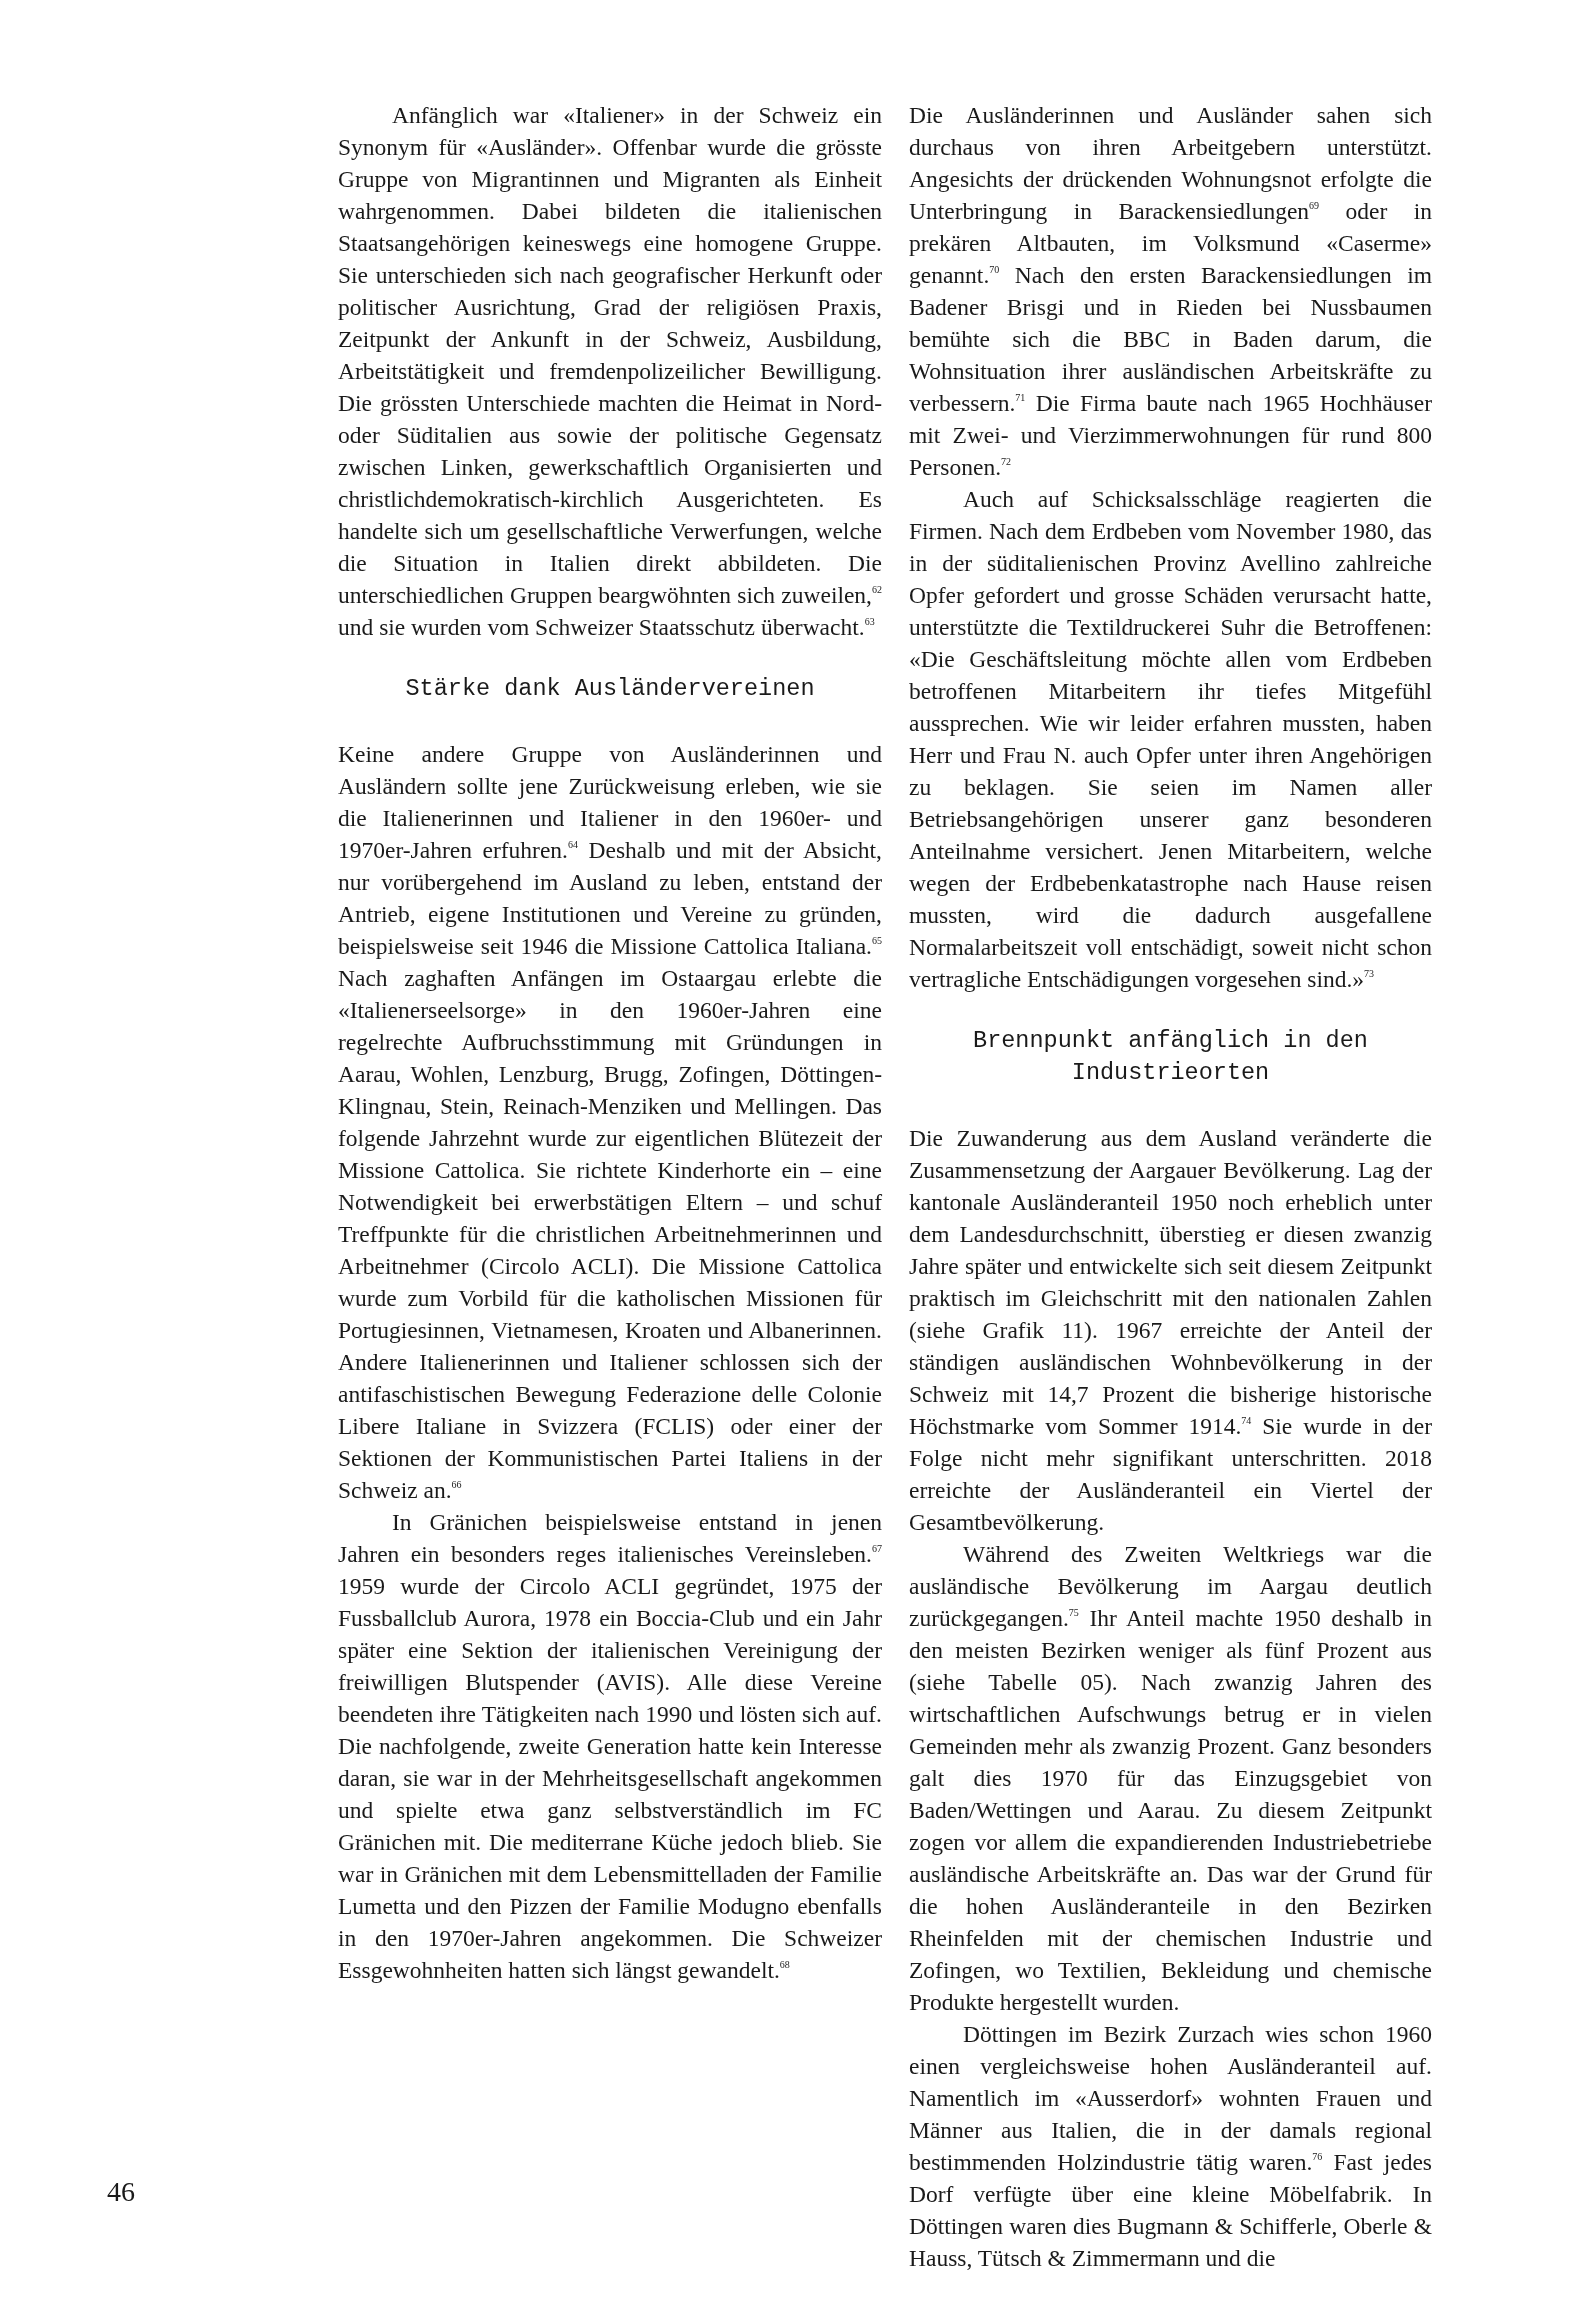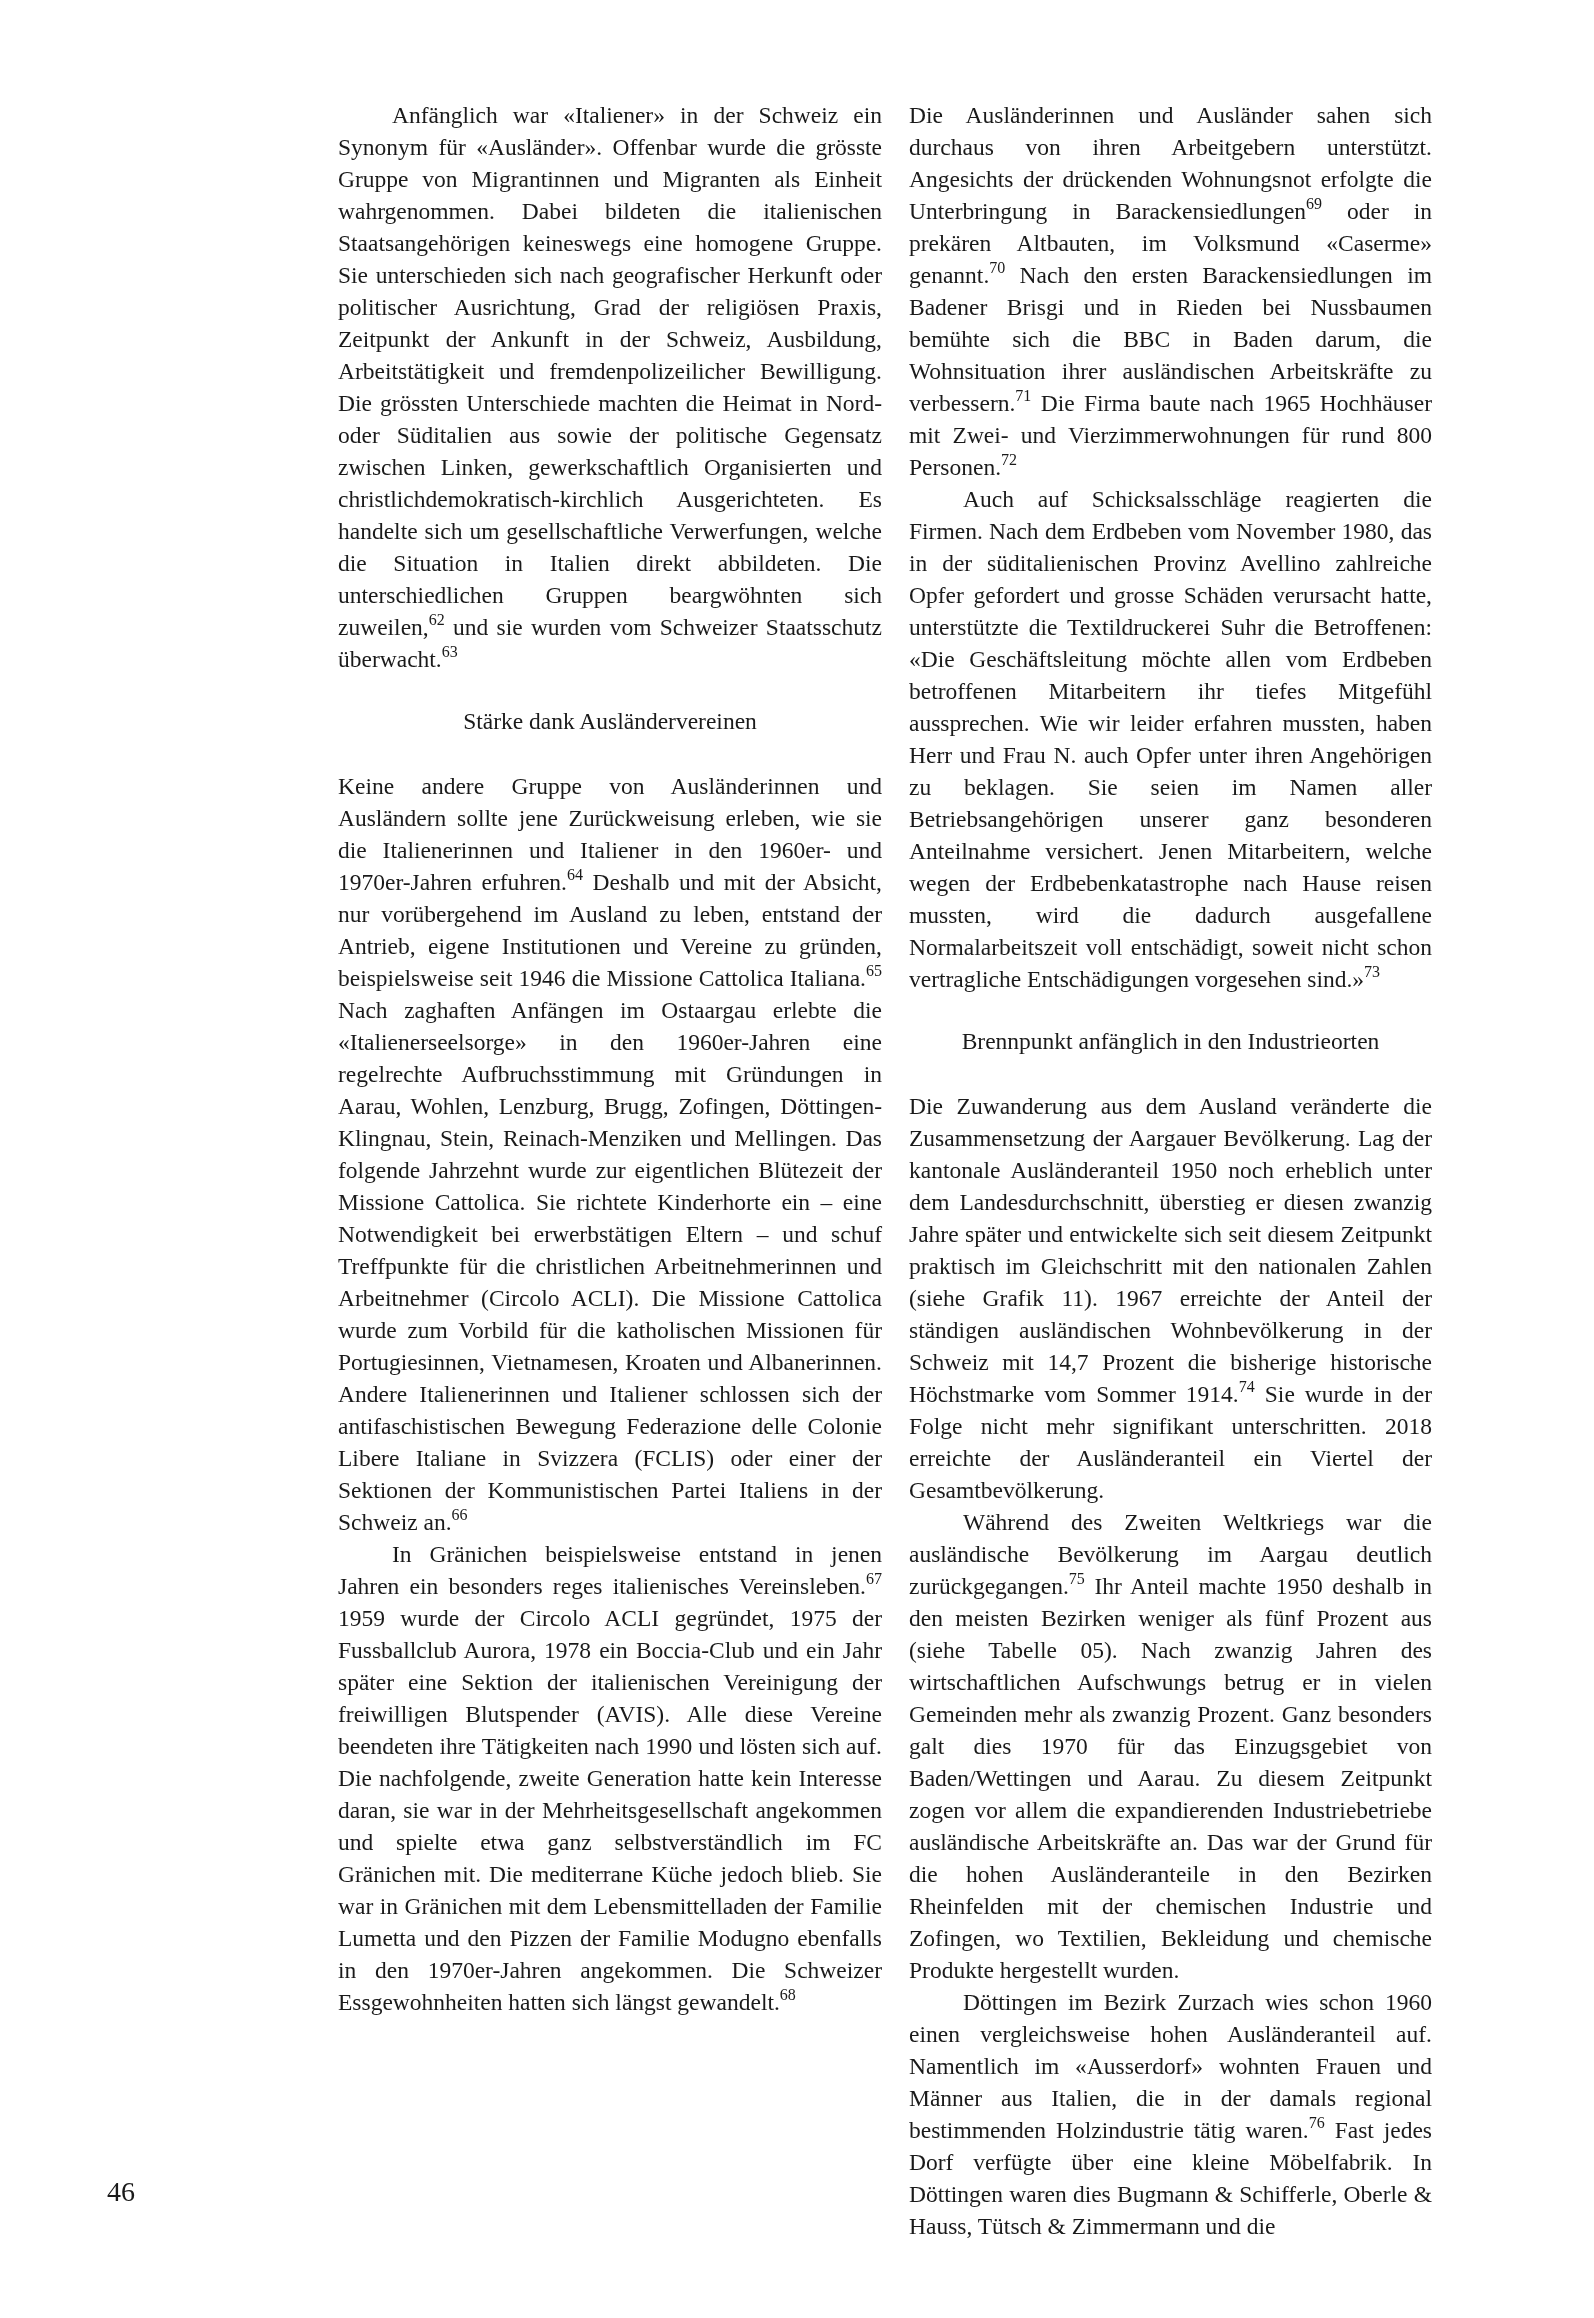--- a/index.html
+++ b/index.html
@@ -40,23 +40,24 @@
     .column p.noindent {
       text-indent: 0;
     }
     .column h3 {
       margin: 0;
       font-weight: normal;
       font-size: 23.5px;
       line-height: 32px;
       text-align: center;
       padding: 30px 0 33px 0;
+      font-family: Liberation Mono, monospace;
     }
     sup {
-      font-size: 16px;
+      font-size: 10px;
       line-height: 0;
       vertical-align: 9.6px;
     }
     .page-number {
       position: absolute;
       left: 107px;
       top: 2176px;
       font-size: 28px;
       line-height: 32px;
     }

